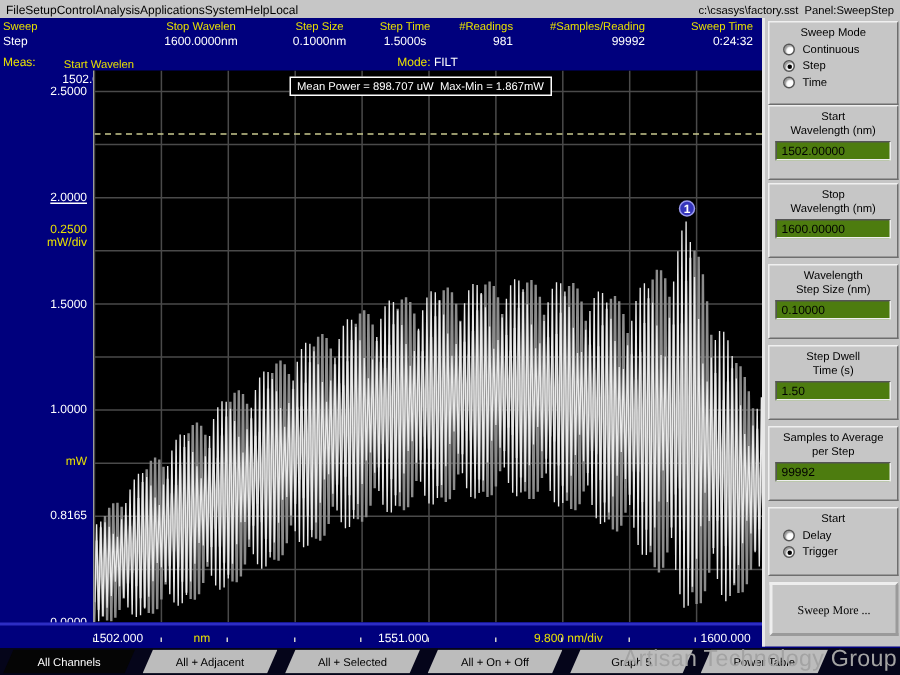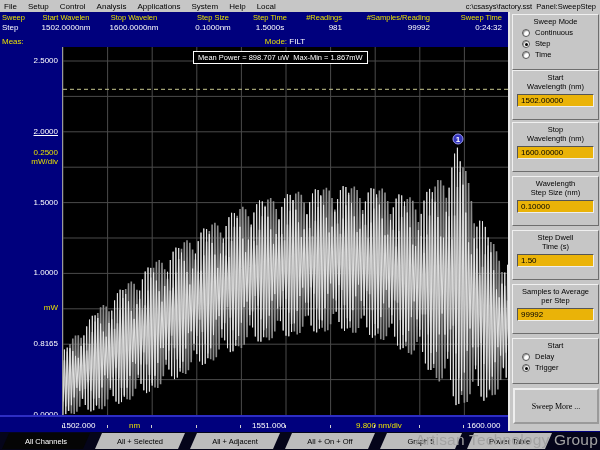--- a/index.html
+++ b/index.html
@@ -50,21 +50,21 @@
          align-items:center; justify-content:center;
          clip-path:polygon(7px 0, 100% 0, calc(100% - 7px) 100%, 0 100%); }
   .tab.active { background:#050505; color:#fff; }
 
   
   .panel { position:absolute; left:508px; top:12px; width:92px; height:419px; background:#c6c6c6;
            border-left:2px solid #e8e8e8; z-index:8; }
   .group { position:absolute; left:2px; width:87px; background:#c6c6c6; text-align:center;
            border:1px solid; border-color:#f0f0f0 #6e6e6e #6e6e6e #f0f0f0; color:#000; }
   .g-title { padding-top:2px; white-space:pre-line; line-height:9px; font-size:7.5px; }
-  .g-input { margin:3px 4px 0; height:13px; background:#eab308; border:1px solid;
+  .g-input { margin:3px 4px 0; height:13px; background:#4d7c0f; border:1px solid;
              border-color:#555 #eee #eee #555; font-size:8px; text-align:left;
              padding:1px 3px; color:#000; overflow:hidden; white-space:nowrap; }
   .radio-row { display:flex; align-items:center; gap:5px; padding:2px 0 0 9px; }
   .radio-row .rlabel { font-size:7.5px; }
   .radio { width:8px; height:8px; border-radius:50%; background:#fff; border:1px solid #555;
            position:relative; flex:none; box-shadow:inset 1px 1px 1px #999; }
   .radio.sel::after { content:""; position:absolute; left:2px; top:2px; width:3px; height:3px;
                       border-radius:50%; background:#000; }
   .more-btn { position:absolute; left:3px; top:376px; width:86px; height:36px; background:#c6c6c6;
               border:2px outset #eee; font-size:8px; color:#000; font-family:Liberation Serif, serif; }
@@ -72,40 +72,40 @@
   .watermark { position:absolute; right:2px; bottom:1px; font-size:15.5px; color:#a3a3a3;
                z-index:40; letter-spacing:0.2px; }
 </style>
 </head>
 <body>
 
 <div class="screen">
 
   <div class="menubar">
 
-    <span id="menu-items" style="display:flex;gap:11px;">
+    <span id="menu-items" style="display:flex;">
         <span>File</span>
         <span>Setup</span>
         <span>Control</span>
         <span>Analysis</span>
         <span>Applications</span>
         <span>System</span>
         <span>Help</span>
         <span>Local</span>
       </span>
     <span class="spacer"></span>
     <span class="status-right">c:\csasys\factory.sst  Panel:SweepStep</span>
   </div>
 
   <div class="header-cols" id="header-cols">
       <div class="hcol" style="width: 30px; text-align: left;">
         <span class="hlabel">Sweep</span>
         <span class="hvalue">Step</span>
       </div>
-      <div class="hcol" style="width: 68px; text-align: center;">
+      <div class="hcol" style="width: 68px; text-align: center; margin-top: 25px;">
         <span class="hlabel">Start Wavelen</span>
         <span class="hvalue">1502.0000nm</span>
       </div>
       <div class="hcol" style="width: 68px; text-align: center;">
         <span class="hlabel">Stop Wavelen</span>
         <span class="hvalue">1600.0000nm</span>
       </div>
       <div style="width: 16px;"></div>
       <div class="hcol" style="width: 58px; text-align: center;">
         <span class="hlabel">Step Size</span>
@@ -195,22 +195,22 @@
         <span class="xtick" style="left: 329.6px;"></span>
         <span class="xtick" style="left: 374.2px;"></span>
         <span class="xtick" style="left: 418.8px;"></span>
         <span class="xtick" style="left: 463.4px;"></span>
         <span class="xtick" style="left: 508px;"></span>
       </span>
   </div>
 
   <div class="tabbar" id="tabbar">
       <div class="tab active" style="width: 88px;">All Channels</div>
+      <div class="tab" style="width: 90px;">All + Adjacent</div>
       <div class="tab" style="width: 90px;">All + Selected</div>
-      <div class="tab" style="width: 90px;">All + Adjacent</div>
       <div class="tab" style="width: 90px;">All + On + Off</div>
       <div class="tab" style="width: 82px;">Graph 5</div>
       <div class="tab" style="width: 85px;">Power Table</div>
     </div>
 
   <div class="panel">
     <div class="group" style="top:2px;height:56px">
       <div class="g-title">Sweep Mode</div>
       <div id="sweep-mode-radios">
           <div class="radio-row">

